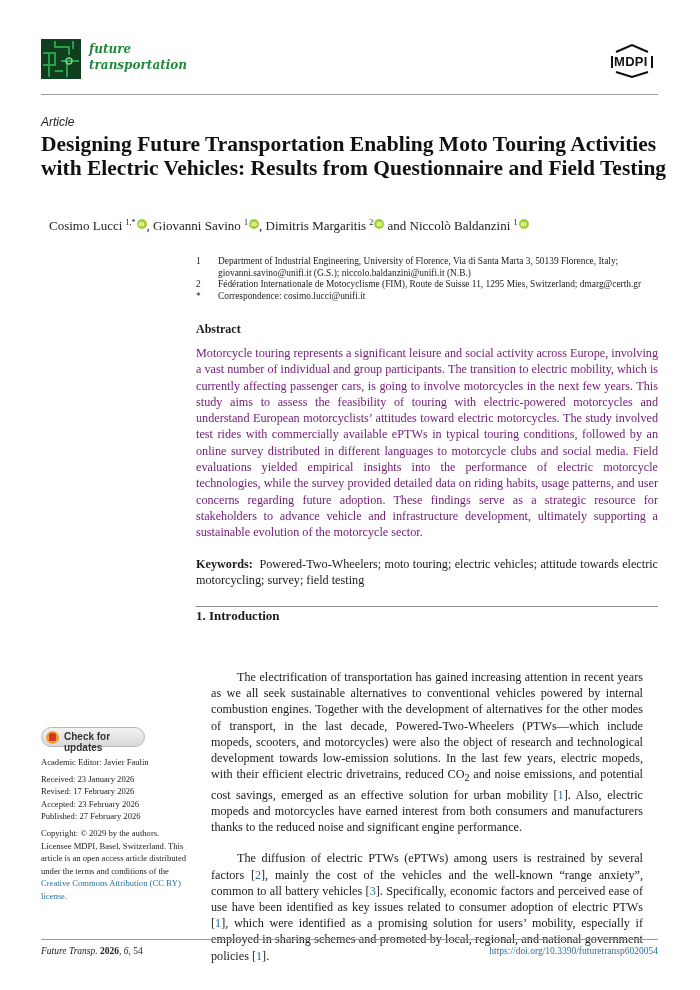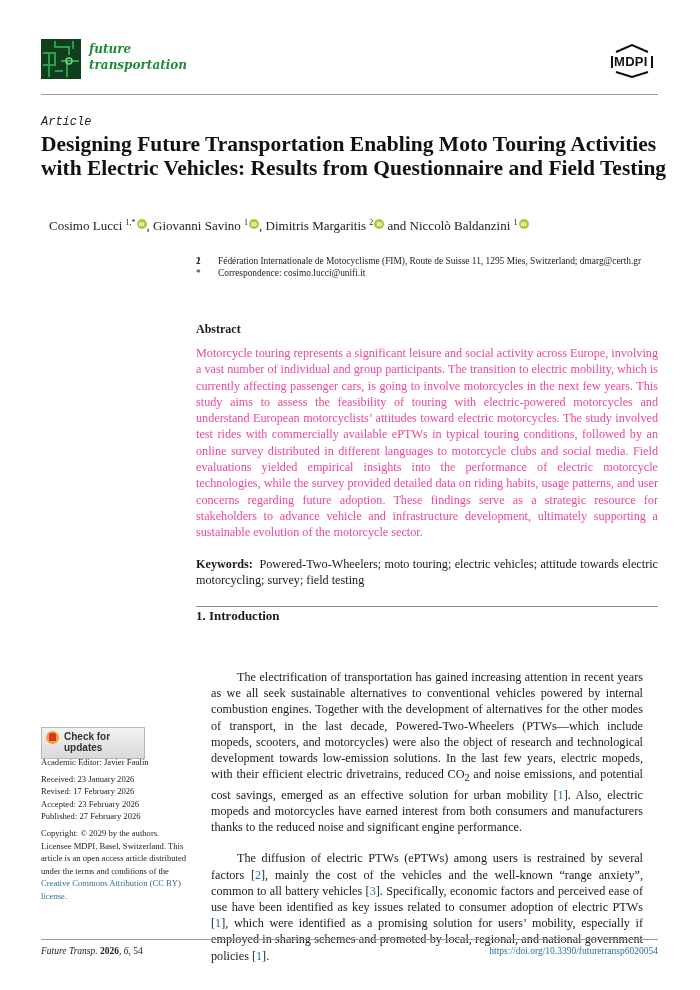--- a/index.html
+++ b/index.html
@@ -9,52 +9,52 @@
 
   
   #journal-logo { left:41px; top:39px; width:150px; height:42px; }
   #logo-square { position:absolute; left:0; top:0; width:40px; height:40px; background:#0f3f1f; }
   #logo-text { position:absolute; left:48px; top:2px; font-family:"DejaVu Serif", serif; font-style:italic; font-weight:bold;
                color:#1f8b3a; font-size:12px; line-height:16px; }
   #mdpi-logo { left:606px; top:44px; width:52px; height:34px; }
 
   #header-rule { left:41px; top:94px; width:617px; height:1px; background:#9a9a9a; }
 
-  #article-type { left:41px; top:115px; font-style:italic; font-size:12px; font-family:Liberation Mono, monospace; color:#222; }
+  #article-type { left:41px; top:115px; font-style:italic; font-size:12px; font-family:Liberation Sans, sans-serif; color:#222; }
   #title { left:41px; top:132px; width:630px; font-family:"Liberation Serif", serif; font-weight:bold;
            font-size:21.5px; line-height:24px; color:#111; }
   #authors { left:41px; top:218px; width:630px; font-family:"Liberation Serif", serif; font-size:13px; color:#222;margin-left:8px; }
   .orcid { display:inline-block; width:10px; height:10px; border-radius:50%; background:#a6ce39; vertical-align:1px;
            margin-left:1px; position:relative; }
   .orcid::after { content:"iD"; position:absolute; left:0; top:0; width:10px; text-align:center; font-size:5px;
                   line-height:10px; color:#fff; font-family:"DejaVu Sans", sans-serif; font-weight:bold; }
   sup { font-size:8px; }
 
   #affiliations { left:196px; top:256px; width:470px; font-family:"Liberation Serif", serif; font-size:9.4px; line-height:11.5px; color:#222; }
   .aff { position:relative; padding-left:22px; }
   .aff-mark { position:absolute; left:0; top:0; }
 
   #abstract-heading { left:196px; top:322px; font-family:"Liberation Serif", serif; font-weight:bold; font-size:12px; }
   #abstract-body { left:196px; top:345px; width:462px; font-family:"Liberation Serif", serif; font-size:12.2px;
-                   line-height:16.3px; text-align:justify; color:#ec4899; }
+                   line-height:16.3px; text-align:justify; color:#701a75; }
 
   #keywords { left:196px; top:556px; width:462px; font-family:"Liberation Serif", serif; font-size:12.2px;
               line-height:16.3px; text-align:justify; }
   #keywords b { font-weight:bold; }
 
   #section-rule { left:196px; top:606px; width:462px; height:1px; background:#8c8c8c; }
 
   #intro-heading { left:196px; top:608px; font-family:"Liberation Serif", serif; font-weight:bold; font-size:13px; }
   #intro-body { left:196px; top:654px; width:462px; font-family:"Liberation Serif", serif; font-size:12.2px;
                 line-height:16.2px; text-align:justify; }
   #intro-body p { margin:15px; text-indent:26px; }
   .cite { color:#2a6f9a; }
 
   
-  #check-updates { left:41px; top:727px; width:104px; height:32px; border:1px solid #b8b8b8; border-radius:0;
+  #check-updates { left:41px; top:727px; width:104px; height:20px; border:1px solid #b8b8b8; border-radius:10px;
                    background:linear-gradient(#f2f2f2,#d9d9d9); box-sizing:border-box; cursor:pointer; }
   #check-icon { position:absolute; left:4px; top:3px; width:13px; height:13px; border-radius:50%; background:#f0a12a; }
   #check-icon::after { content:""; position:absolute; left:3px; top:2px; width:7px; height:8px; background:#d8342c;
                        border-radius:2px 2px 0 0; }
   #check-label { position:absolute; left:22px; top:3px; font-family:"Liberation Sans", sans-serif; font-weight:bold;
                  font-size:10px; color:#333; }
 
   #sidebar-meta { left:41px; top:756px; width:150px; font-family:"Liberation Serif", serif; font-size:8.6px; line-height:12.6px; color:#222; }
   #sidebar-meta .gap { height:4px; }
   #sidebar-meta a { color:#2a6f9a; text-decoration:none; }
@@ -107,20 +107,21 @@
 <div class="abs" id="authors">
   <span><span>Cosimo Lucci</span>&nbsp;<sup>1,*</sup><span class="orcid"></span></span><span>, </span>
   <span><span>Giovanni Savino</span>&nbsp;<sup>1</sup><span class="orcid"></span></span><span>, </span>
   <span><span>Dimitris Margaritis</span>&nbsp;<sup>2</sup><span class="orcid"></span></span><span> and </span>
   <span><span>Niccolò Baldanzini</span>&nbsp;<sup>1</sup><span class="orcid"></span></span>
 </div>
 
 <div class="abs" id="affiliations">
   <div class="aff">
     <span class="aff-mark">1</span>
+    <span>Department of Industrial Engineering, University of Florence, Via di Santa Marta 3, 50139 Florence, Italy; giovanni.savino@unifi.it (G.S.); niccolo.baldanzini@unifi.it (N.B.)</span>
   </div>
   <div class="aff">
     <span class="aff-mark">2</span>
     <span>Fédération Internationale de Motocyclisme (FIM), Route de Suisse 11, 1295 Mies, Switzerland; dmarg@certh.gr</span>
   </div>
   <div class="aff">
     <span class="aff-mark">*</span>
     <span>Correspondence: cosimo.lucci@unifi.it</span>
   </div>
 </div>

